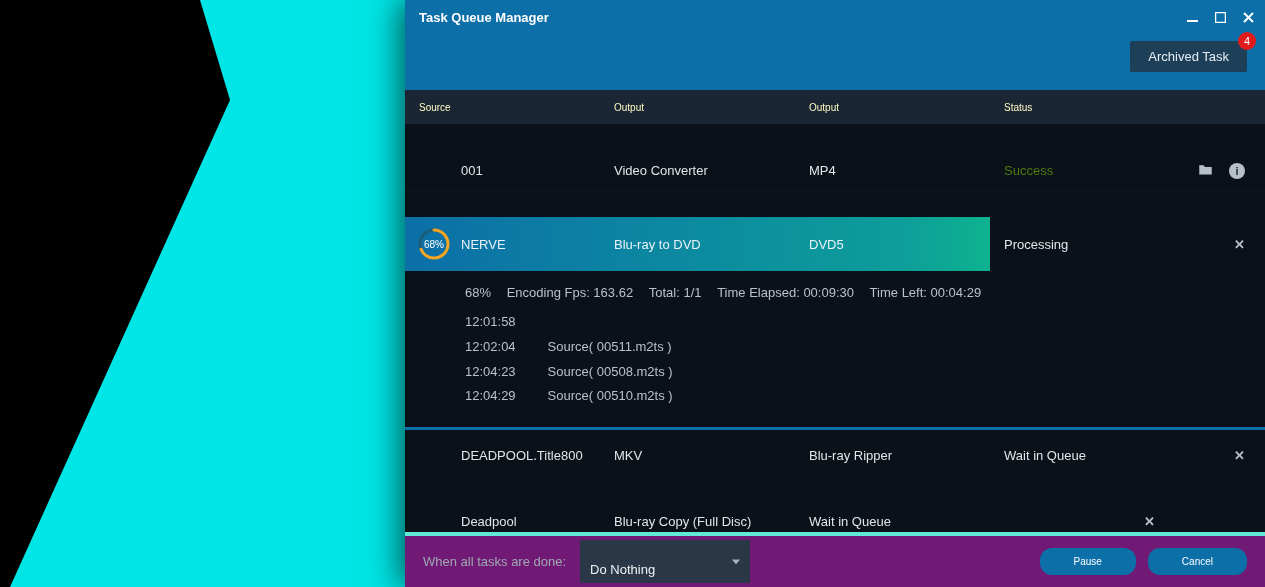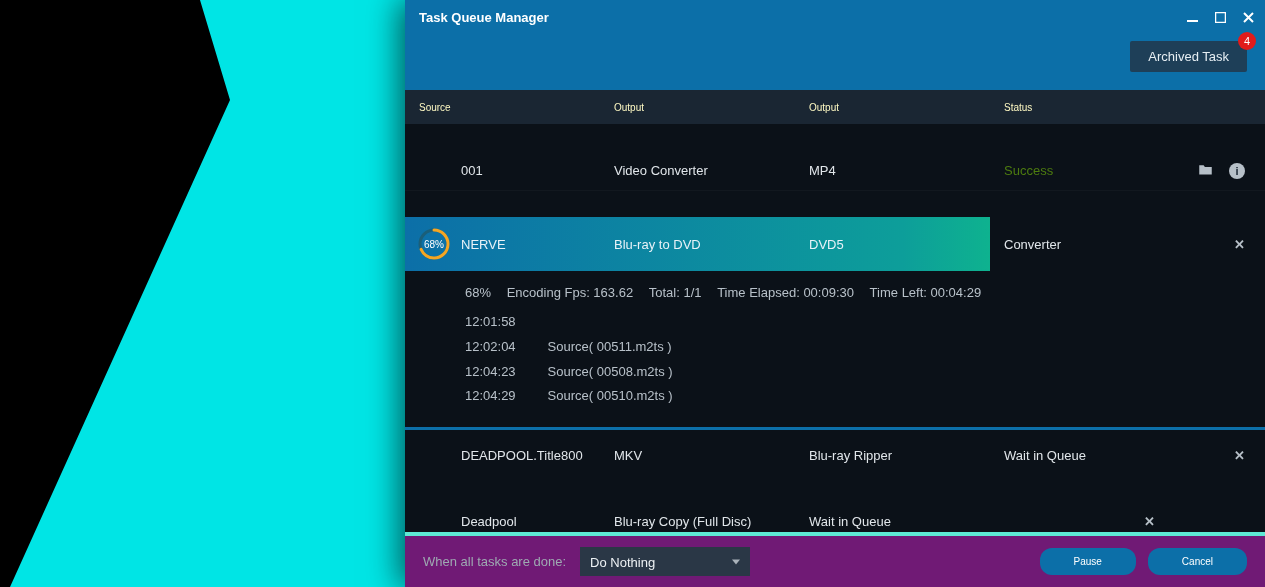--- a/index.html
+++ b/index.html
@@ -208,21 +208,21 @@
   .footer-left {
     display: flex;
     align-items: center;
     gap: 14px;
     color: #9ea9b2;
     font-size: 13px;
   }
   .select {
     background: #2a3746;
     color: #eef2f5;
-    padding: 8px 30px 6px 10px;
+    padding: 22px 30px 6px 10px;
     position: relative;
     min-width: 170px;
     cursor: pointer;
     font-size: 13px;
   }
   .select::after {
     content: "";
     position: absolute;
     right: 10px; top: 50%;
     width: 0; height: 0;
@@ -324,21 +324,21 @@
                 <circle cx="17" cy="17" r="14" fill="none" stroke="#1a5f7a" stroke-width="3"></circle>
                 <circle cx="17" cy="17" r="14" fill="none" stroke="#f5a623" stroke-width="3" stroke-dasharray="88" stroke-dashoffset="28" stroke-linecap="round"></circle>
               </svg>
               <span class="ring-label">68%</span>
             </span>
             <span>NERVE</span>
           </div>
           <div>Blu-ray to DVD</div>
           <div>DVD5</div>
         </div>
-        <div>Converter</div>
+        <div>Processing</div>
         <div class="actions">
           <span class="x-icon">✕</span>
         </div>
 
         <div class="details">
           <div class="stat-line">
             <span>68%</span>&nbsp;
             <span>Encoding Fps: 163.62</span>&nbsp;
             <span>Total: 1/1</span>&nbsp;
             <span>Time Elapsed: 00:09:30</span>&nbsp;

